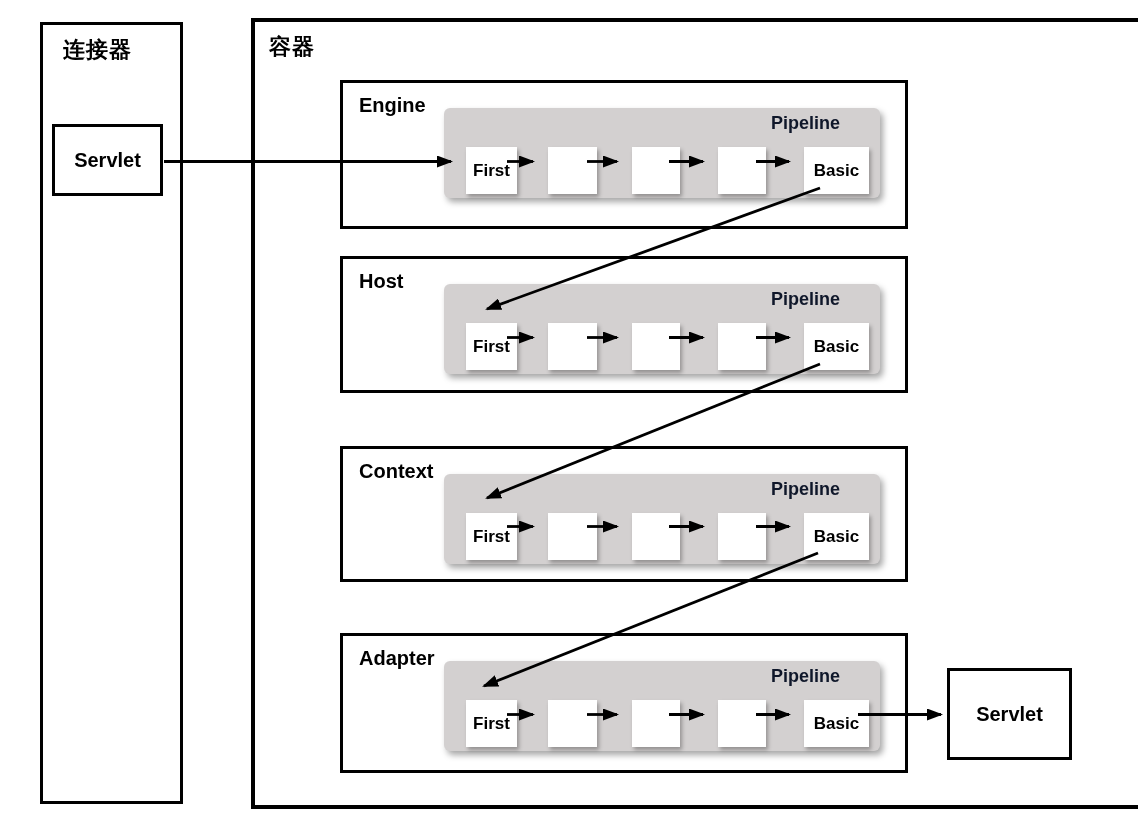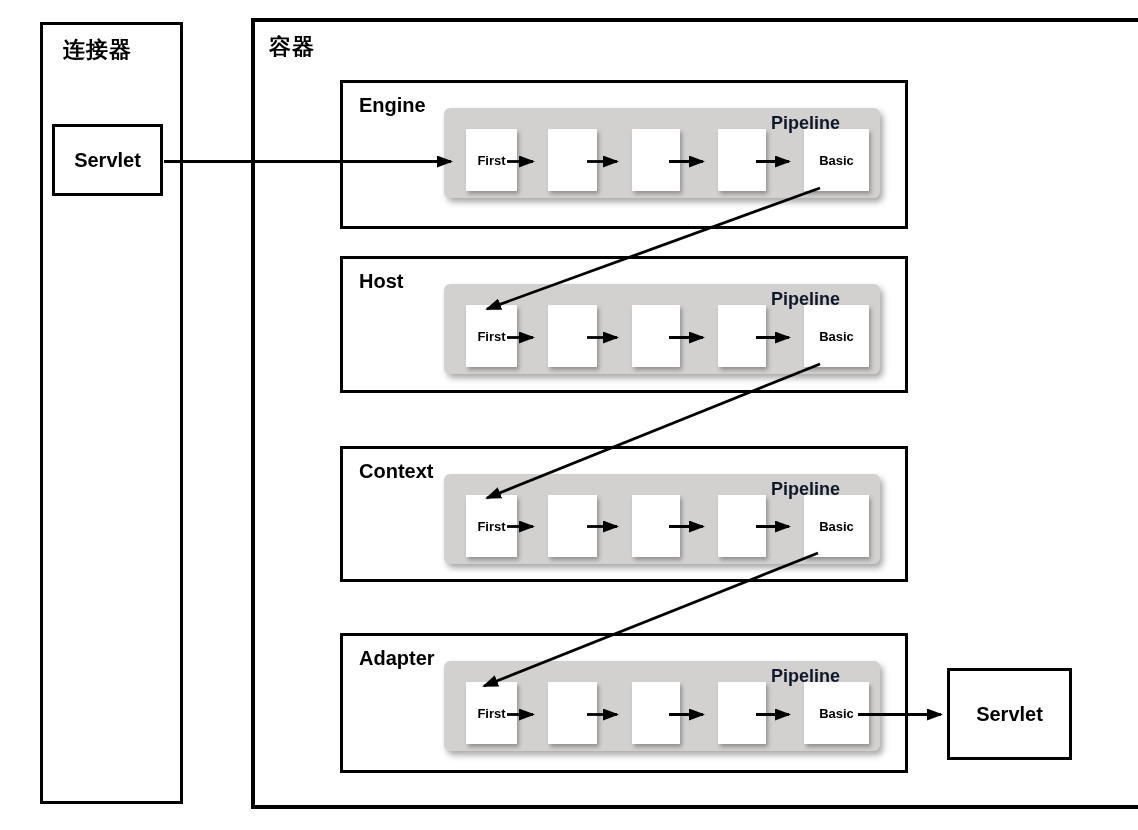--- a/index.html
+++ b/index.html
@@ -22,24 +22,24 @@
   .pipeline{
     position:absolute;left:101px;width:436px;height:90px;top:25px;
     background:#d3d0d0;border-radius:6px;
     box-shadow:3px 4px 6px rgba(0,0,0,0.35);
   }
   .pipeline-title{
     position:absolute;left:0;right:40px;top:5px;text-align:right;
     font-size:18px;font-weight:bold;color:#0f172a;
   }
   .valve{
-    position:absolute;top:21px;height:62px;background:#ffffff;
+    position:absolute;top:39px;height:47px;background:#ffffff;
     box-shadow:2px 3px 4px rgba(0,0,0,0.30);
     display:flex;align-items:center;justify-content:center;
-    font-size:13px;font-weight:bold;
+    font-size:17px;font-weight:bold;
   }
   .valve.first{left:22px;width:51px;}
   .valve.v2{left:104px;width:49px;}
   .valve.v3{left:188px;width:48px;}
   .valve.v4{left:274px;width:48px;}
   .valve.basic{left:360px;width:65px;}
 
   .adapter-box{
     position:absolute;left:52px;top:124px;width:111px;height:72px;
     border:3px solid #000;box-sizing:border-box;background:#fff;

